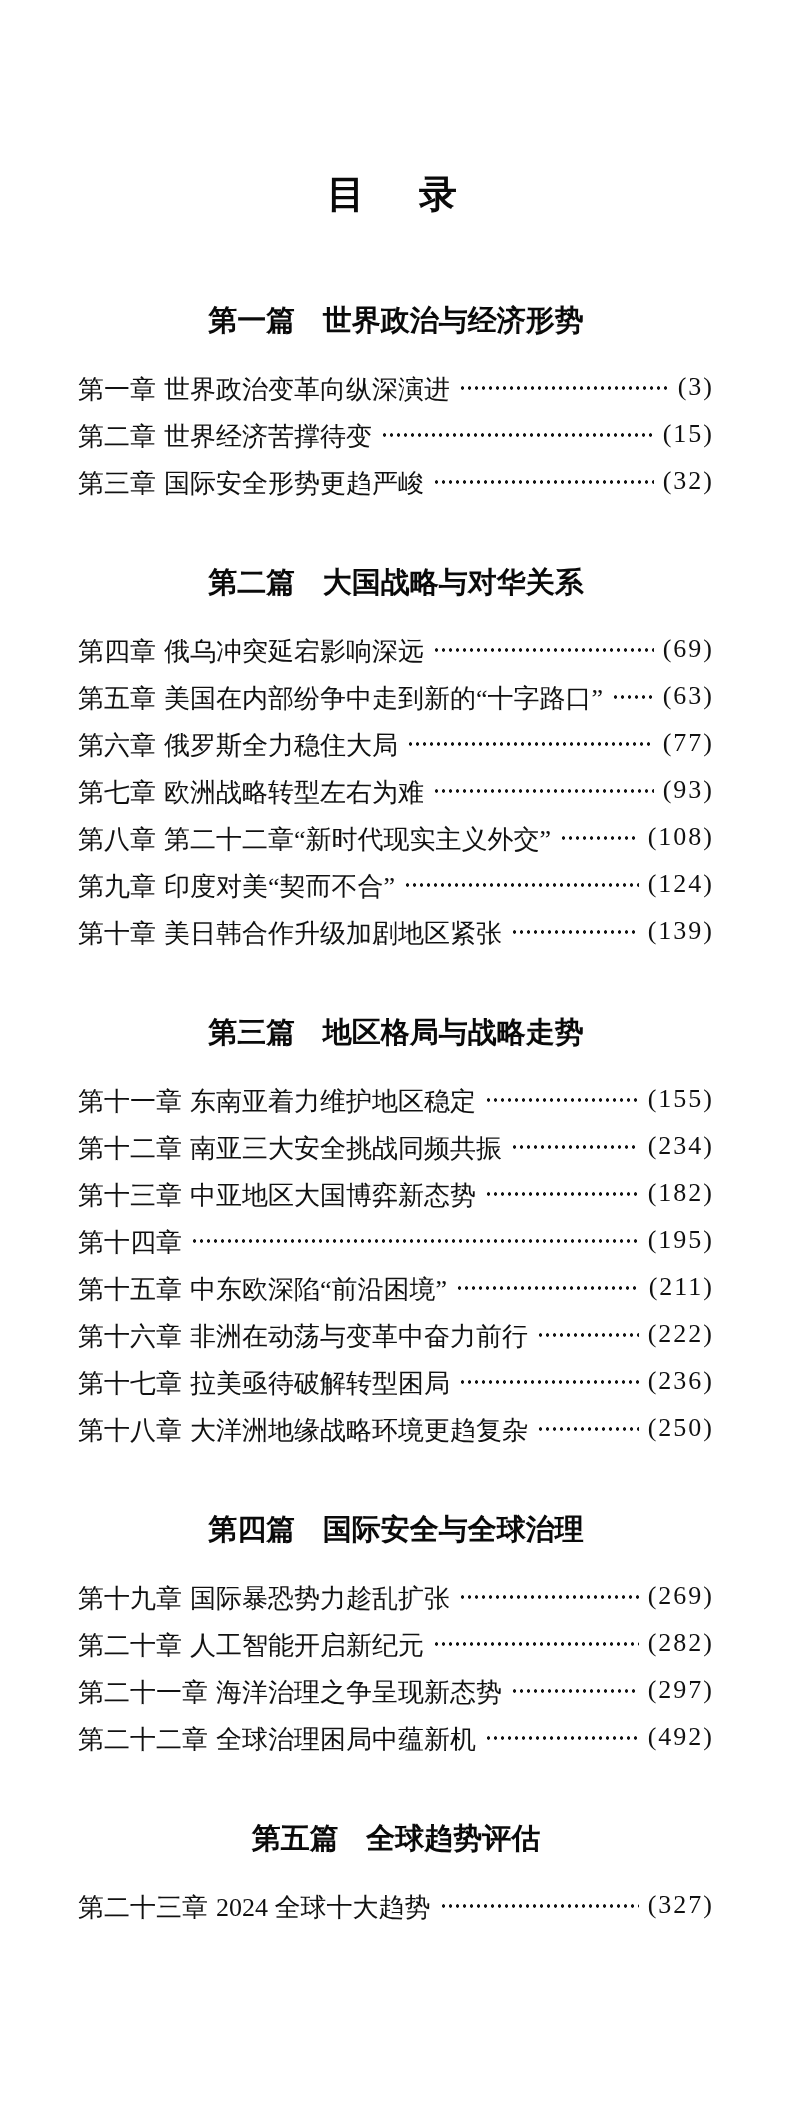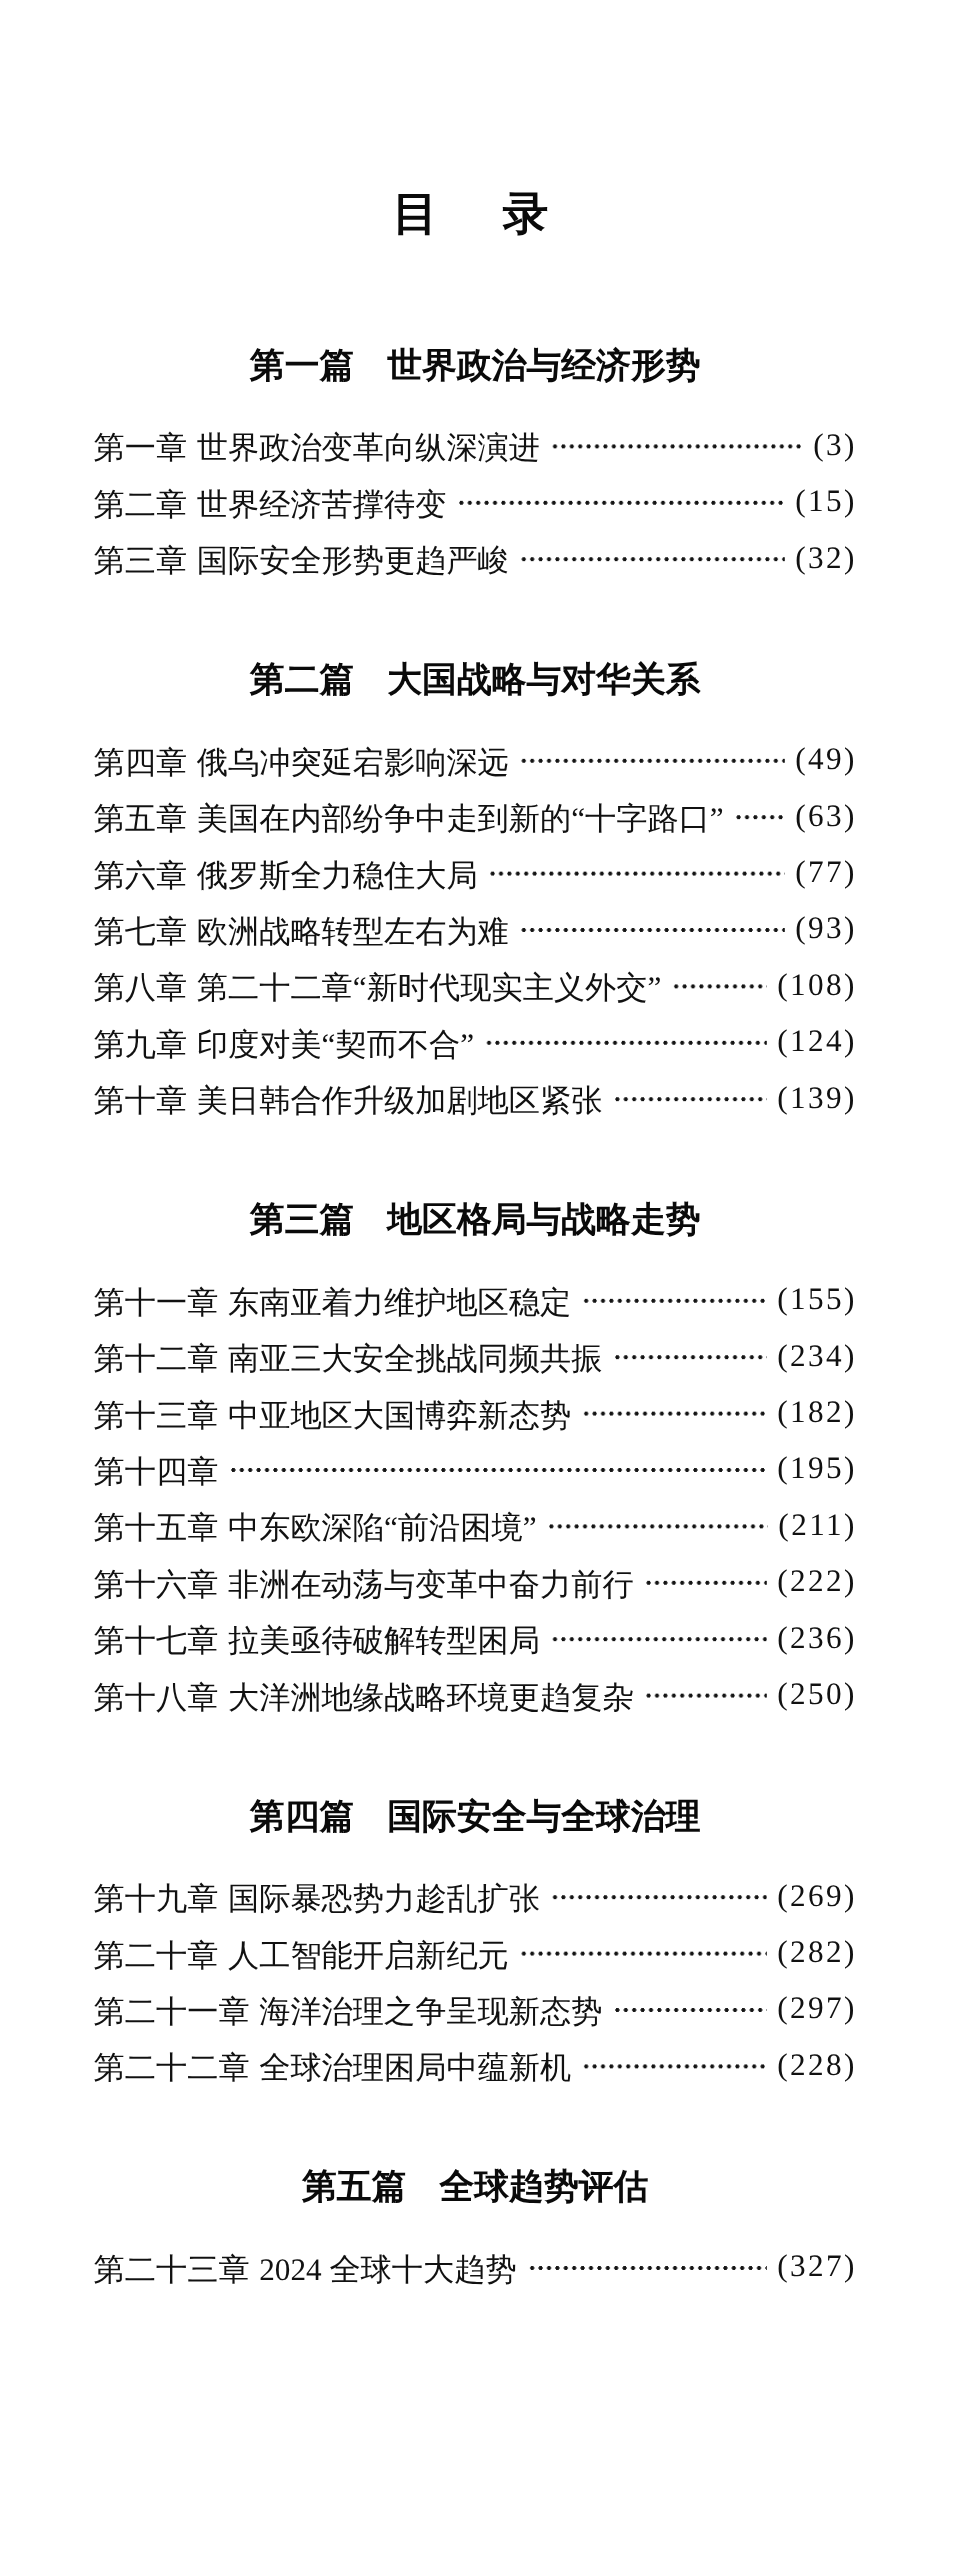--- a/index.html
+++ b/index.html
@@ -9,21 +9,21 @@
     color: #111;
     overflow: hidden;
     font-family: "Liberation Serif", "DejaVu Serif", serif;
   }
   .page {
     box-sizing: border-box;
     width: 800px; height: 2128px;
     padding: 0 86px 0 78px;
   }
   .toc-title {
-    margin: 0;
+    margin: 16px;
     padding-top: 150px;
     line-height: 56px;
     text-align: center;
     font-family: "DejaVu Sans", "Liberation Sans", sans-serif;
     font-weight: bold;
     font-size: 38px;
     letter-spacing: 8px;
     color: #0a0a0a;
   }
   .section-heading {
@@ -95,21 +95,21 @@
   </div>
 
   <div class="section">
     <h2 class="section-heading">
       <span class="sec-label">第二篇</span><span class="sec-title">大国战略与对华关系</span>
     </h2>
     <div class="row">
       <span class="ch-label">第四章</span>
       <span class="ch-title">俄乌冲突延宕影响深远</span>
       <span class="dots"></span>
-      <span class="pageno">(49)</span>
+      <span class="pageno">(69)</span>
     </div>
     <div class="row">
       <span class="ch-label">第五章</span>
       <span class="ch-title">美国在内部纷争中走到新的“十字路口”</span>
       <span class="dots"></span>
       <span class="pageno">(63)</span>
     </div>
     <div class="row">
       <span class="ch-label">第六章</span>
       <span class="ch-title">俄罗斯全力稳住大局</span>
@@ -214,21 +214,21 @@
     <div class="row">
       <span class="ch-label">第二十一章</span>
       <span class="ch-title">海洋治理之争呈现新态势</span>
       <span class="dots"></span>
       <span class="pageno">(297)</span>
     </div>
     <div class="row">
       <span class="ch-label">第二十二章</span>
       <span class="ch-title">全球治理困局中蕴新机</span>
       <span class="dots"></span>
-      <span class="pageno">(228)</span>
+      <span class="pageno">(492)</span>
     </div>
   </div>
 
   <div class="section">
     <h2 class="section-heading">
       <span class="sec-label">第五篇</span><span class="sec-title">全球趋势评估</span>
     </h2>
     <div class="row">
       <span class="ch-label">第二十三章</span>
       <span class="ch-title">2024 全球十大趋势</span>

